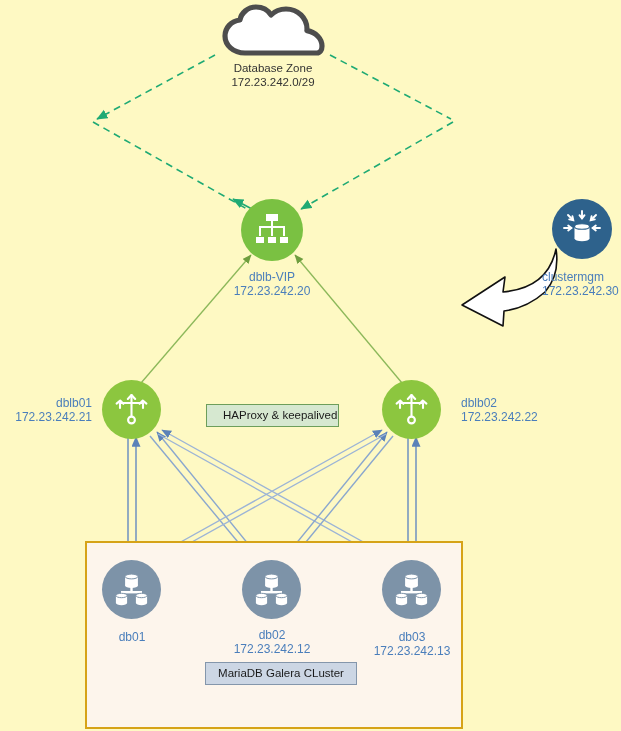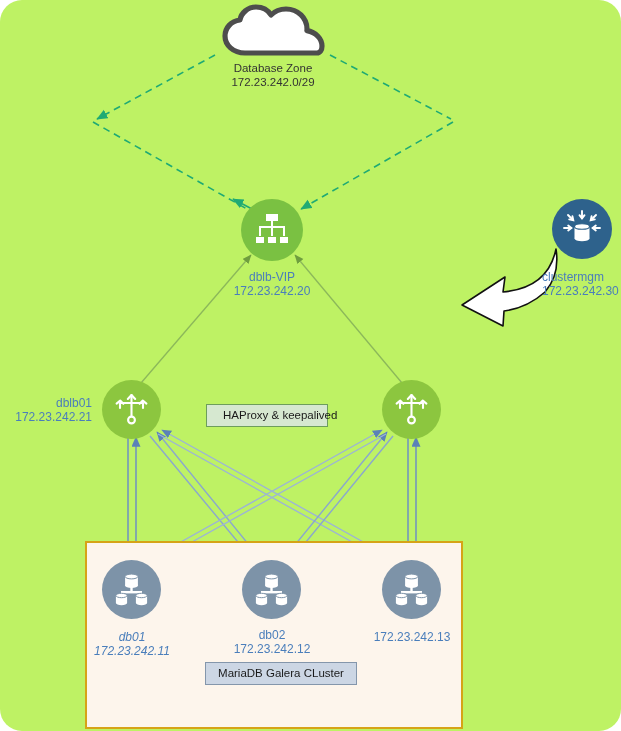--- a/index.html
+++ b/index.html
@@ -7,23 +7,22 @@
     padding: 0;
     background: #ffffff;
   }
   body {
     font-family: "Liberation Sans", sans-serif;
   }
   #diagram-root {
     position: relative;
     width: 621px;
     height: 731px;
-    background: #bef264;
+    background: #fef9c3;
     overflow: hidden;
-    border-radius: 22px;
   }
   #edges-layer {
     position: absolute;
     left: 0;
     top: 0;
     width: 621px;
     height: 731px;
   }
   .node {
     position: absolute;
@@ -242,22 +241,26 @@
         <path d="M17.5,3 L17.5,24"></path>
         <path d="M13.8,7 L17.5,3 L21.2,7"></path>
         <path d="M17.5,11 L6,11 L6,16"></path>
         <path d="M2.6,11.6 L6.2,8.6 L9.4,11.8"></path>
         <path d="M17.5,11 L29,11 L29,16"></path>
         <path d="M25.6,11.8 L28.8,8.6 L32.4,11.6"></path>
       </g>
       <circle cx="17.5" cy="28" r="3.4" fill="none" stroke="#ffffff" stroke-width="2.1"></circle>
     </svg>
   </div>
-
-  <div class="tag-box tag-haproxy" style="left:206px; top:404px; width:122px;padding-left:16px;">HAProxy &amp; keepalived</div>
+  <div class="node-label label-left" style="left:461px; top:396px; width:150px;">
+    <span class="lbl-name">dblb02</span>
+    <span class="lbl-ip">172.23.242.22</span>
+  </div>
+
+  <div class="tag-box tag-haproxy" style="left:206px; top:404px; width:133px;padding-left:16px;">HAProxy &amp; keepalived</div>
 
   <div class="zone-box" style="left:85px; top:541px; width:378px; height:188px;"></div>
 
   <div class="node" style="left:102px; top:560px;">
     <div class="node-circle" style="left:0; top:0; width:59px; height:59px; background:#7d93a8;"></div>
     <svg style="position:absolute; left:10px; top:11px;" width="39" height="38" viewBox="0 0 39 38">
       <g>
         <ellipse cx="19.5" cy="5.5" rx="6.4" ry="2.4" fill="#ffffff"></ellipse>
         <rect x="13.1" y="5.5" width="12.8" height="9" fill="#ffffff"></rect>
         <ellipse cx="19.5" cy="14.5" rx="6.4" ry="2.4" fill="#ffffff"></ellipse>
@@ -274,23 +277,22 @@
         <ellipse cx="9.5" cy="24.5" rx="5.6" ry="2.2" fill="none" stroke="#7d93a8" stroke-width="1"></ellipse>
       </g>
       <g>
         <ellipse cx="29.5" cy="24.5" rx="5.6" ry="2.2" fill="#ffffff"></ellipse>
         <rect x="23.9" y="24.5" width="11.2" height="7.5" fill="#ffffff"></rect>
         <ellipse cx="29.5" cy="32" rx="5.6" ry="2.2" fill="#ffffff"></ellipse>
         <ellipse cx="29.5" cy="24.5" rx="5.6" ry="2.2" fill="none" stroke="#7d93a8" stroke-width="1"></ellipse>
       </g>
     </svg>
   </div>
-  <div class="node-label" style="left:52px; top:630px; width:160px;font-style:italic;">
+  <div class="node-label" style="left:52px; top:630px; width:160px;">
     <span class="lbl-name">db01</span>
-    <span class="lbl-ip">172.23.242.11</span>
   </div>
 
   <div class="node" style="left:242px; top:560px;">
     <div class="node-circle" style="left:0; top:0; width:59px; height:59px; background:#7d93a8;"></div>
     <svg style="position:absolute; left:10px; top:11px;" width="39" height="38" viewBox="0 0 39 38">
       <g>
         <ellipse cx="19.5" cy="5.5" rx="6.4" ry="2.4" fill="#ffffff"></ellipse>
         <rect x="13.1" y="5.5" width="12.8" height="9" fill="#ffffff"></rect>
         <ellipse cx="19.5" cy="14.5" rx="6.4" ry="2.4" fill="#ffffff"></ellipse>
         <ellipse cx="19.5" cy="5.5" rx="6.4" ry="2.4" fill="none" stroke="#7d93a8" stroke-width="1"></ellipse>
@@ -339,18 +341,19 @@
       </g>
       <g>
         <ellipse cx="29.5" cy="24.5" rx="5.6" ry="2.2" fill="#ffffff"></ellipse>
         <rect x="23.9" y="24.5" width="11.2" height="7.5" fill="#ffffff"></rect>
         <ellipse cx="29.5" cy="32" rx="5.6" ry="2.2" fill="#ffffff"></ellipse>
         <ellipse cx="29.5" cy="24.5" rx="5.6" ry="2.2" fill="none" stroke="#7d93a8" stroke-width="1"></ellipse>
       </g>
     </svg>
   </div>
   <div class="node-label" style="left:332px; top:630px; width:160px;">
+    <span class="lbl-name">db03</span>
     <span class="lbl-ip">172.23.242.13</span>
   </div>
 
   <div class="tag-box tag-galera" style="left:205px; top:662px; width:152px;">MariaDB Galera CLuster</div>
 
 </div>
 
 </body></html>

